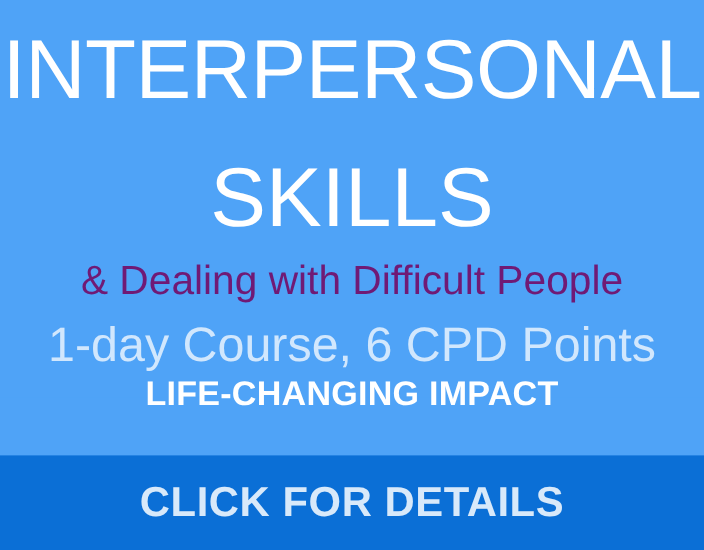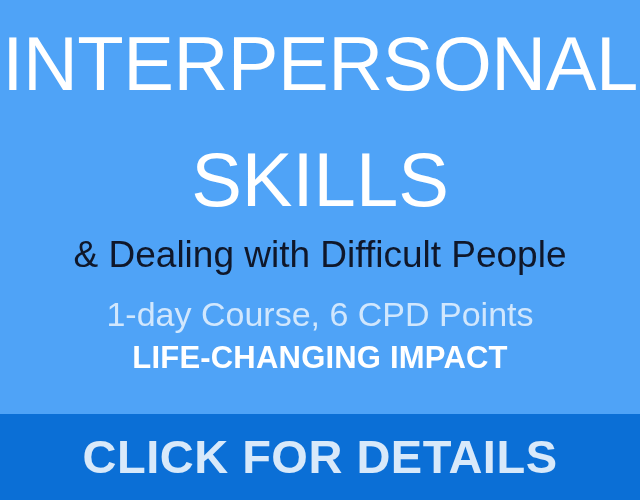--- a/index.html
+++ b/index.html
@@ -61,30 +61,30 @@
     margin-top: 36px;
   }
 
   .subheadline {
     display: block;
     width: 100%;
     text-align: center;
     font-size: 37px;
     line-height: 46px;
     font-weight: 300;
-    color: #0f172a;
+    color: #701a75;
     margin-top: 12px;
     white-space: nowrap;
   }
 
   .detail-line {
     display: block;
     width: 100%;
     text-align: center;
-    font-size: 34px;
+    font-size: 44px;
     line-height: 50px;
     font-weight: 300;
     color: rgba(255, 255, 255, 0.74);
     white-space: nowrap;
   }
 
   .detail-line.detail-first {
     margin-top: 11px;
   }
 
@@ -107,21 +107,21 @@
     width: 100%;
     background: #0B6FD6;
     display: flex;
     align-items: center;
     justify-content: center;
     cursor: pointer;
     box-sizing: border-box;
   }
 
   .cta-label {
-    font-size: 47px;
+    font-size: 38px;
     line-height: 52px;
     font-weight: 700;
     letter-spacing: 0.5px;
     color: #D8E9FA;
     white-space: nowrap;
     text-align: center;
   }
 </style>
 </head>
 <body>

